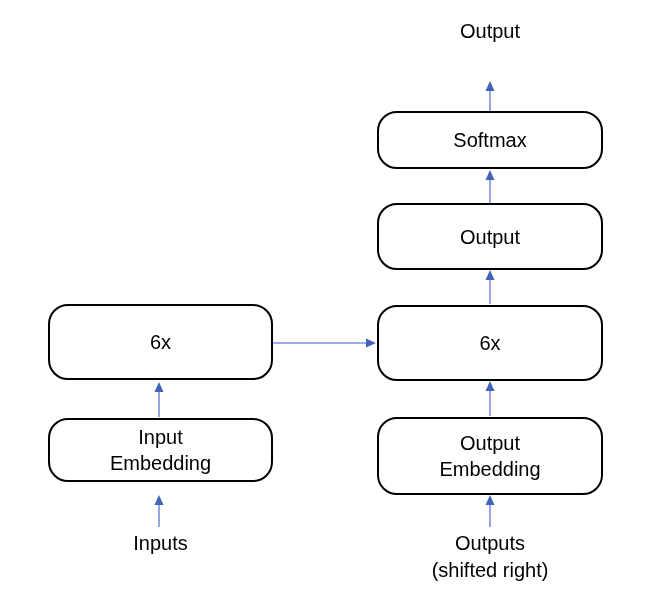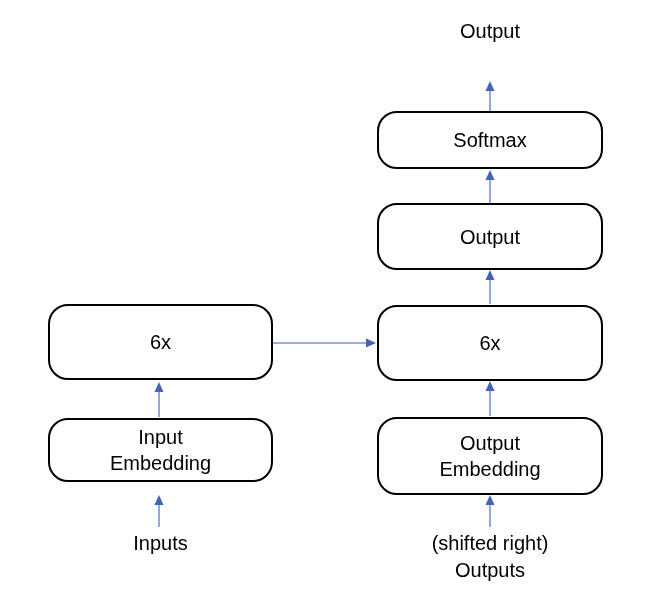--- a/index.html
+++ b/index.html
@@ -124,17 +124,17 @@
   </div>
 
   <div class="node" id="node-output-embedding" style="border-color: rgb(0, 0, 0);">
     <div>Output</div>
     <div>Embedding</div>
   </div>
 
   <div class="free-label" id="label-inputs">Inputs</div>
 
   <div class="free-label" id="label-outputs">
+    <div>Outputs</div>
     <div>(shifted right)</div>
-    <div>Outputs</div>
   </div>
 
 </div>
 
 </body></html>

